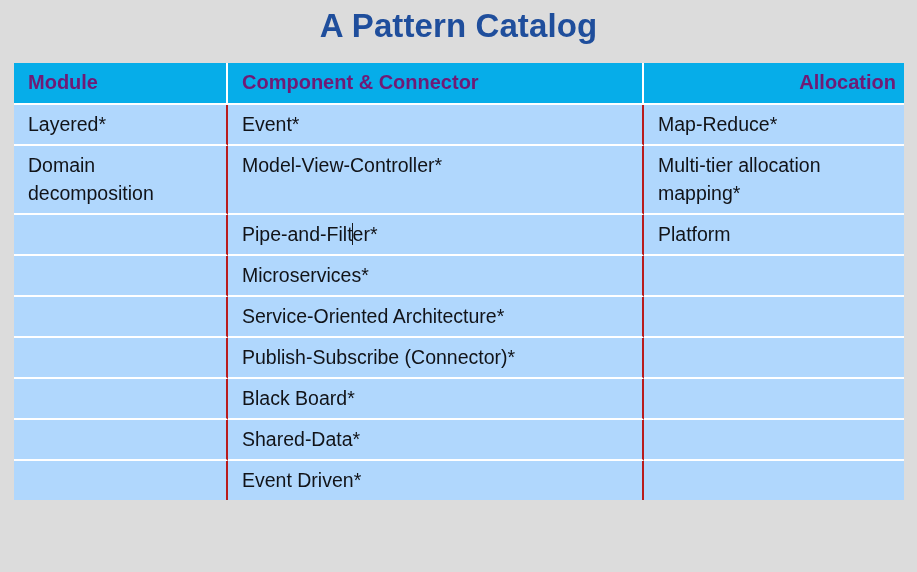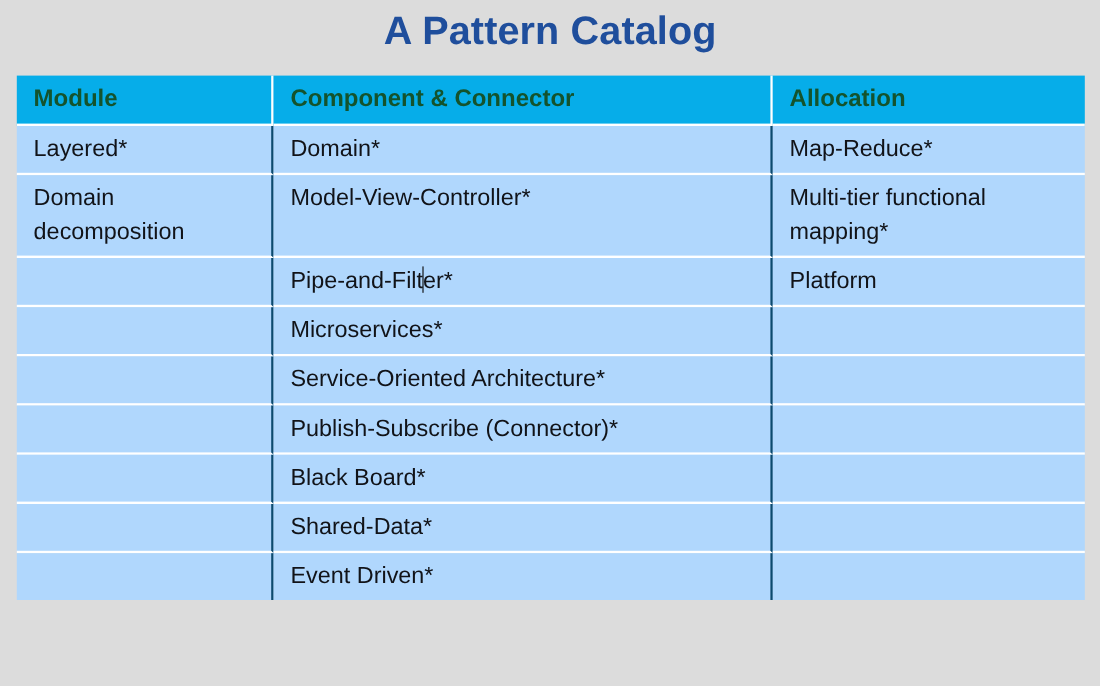--- a/index.html
+++ b/index.html
@@ -46,44 +46,44 @@
     border-spacing: 0;
     table-layout: fixed;
   }
 
   #catalog-table col.col-module      { width: 214px; }
   #catalog-table col.col-cc          { width: 416px; }
   #catalog-table col.col-allocation  { width: 260px; }
 
   #catalog-table th {
     background: #06ade9;
-    color: #14532d;
+    color: #701a75;
     font-size: 20px;
     font-weight: bold;
     text-align: left;
     padding: 8px 8px 9px 14px;
     height: 22px;
     vertical-align: middle;
     border-right: 2px solid #ffffff;
     border-bottom: 2px solid #ffffff;
     box-sizing: border-box;
     white-space: nowrap;
     overflow: hidden;
   }
-  #catalog-table th:last-child { border-right: none; }
+  #catalog-table th:last-child { border-right: none; text-align: right; }
 
   #catalog-table td {
     background: #b0d7fd;
     color: #111318;
     font-size: 19.5px;
     text-align: left;
     padding: 5px 8px 6px 14px;
     vertical-align: top;
     line-height: 28px;
-    border-right: 2px solid #0c4a6e;
+    border-right: 2px solid #b91c1c;
     border-bottom: 2px solid #ffffff;
     box-sizing: border-box;
     height: 39px;
   }
   #catalog-table td:last-child { border-right: none; }
   #catalog-table tr:last-child td { border-bottom: none; }
 
   .cell-text { display: block; }
 
   
@@ -117,35 +117,35 @@
         <th>Component &amp; Connector</th>
         <th>Allocation</th>
       </tr>
     </thead>
     <tbody id="table-body">
         <tr>
           <td>
             <span class="cell-text">Layered*</span>
           </td>
           <td>
-            <span class="cell-text">Domain*</span>
+            <span class="cell-text">Event*</span>
           </td>
           <td>
             <span class="cell-text">Map-Reduce*</span>
           </td>
         </tr>
         <tr>
           <td>
             <span class="cell-text">Domain decomposition</span>
           </td>
           <td>
             <span class="cell-text">Model-View-Controller*</span>
           </td>
           <td>
-            <span class="cell-text">Multi-tier functional mapping*</span>
+            <span class="cell-text">Multi-tier allocation mapping*</span>
           </td>
         </tr>
         <tr>
           <td>
             <span class="empty-cell"></span>
           </td>
           <td>
             <span class="cell-text">Pipe-and-Filt<span class="caret"></span>er*</span>
           </td>
           <td>

